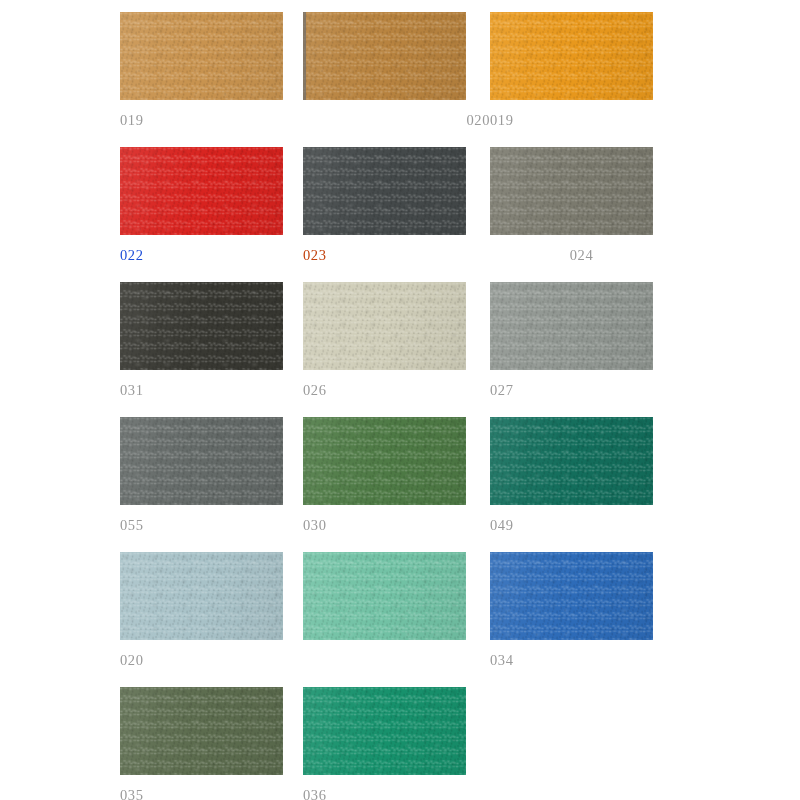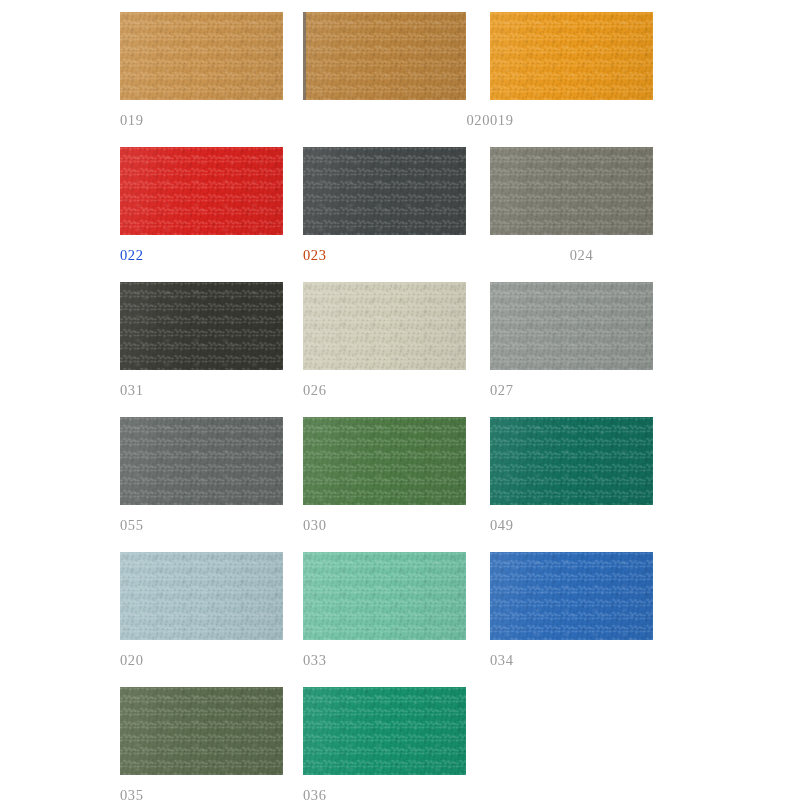--- a/index.html
+++ b/index.html
@@ -225,21 +225,20 @@
         <div class="sheen"></div>
       </div>
       <div class="swatch-label" style="color: rgb(154, 154, 154);">020</div>
     </div>
     <div class="swatch-cell">
       <div class="swatch-chip" style="background-color: rgb(114, 194, 165);">
         <div class="grain"></div>
         <div class="grain2"></div>
         <div class="sheen"></div>
       </div>
-      <div class="swatch-label" style="color: rgb(154, 154, 154);">033</div>
     </div>
     <div class="swatch-cell">
       <div class="swatch-chip" style="background-color: rgb(45, 107, 184);">
         <div class="grain"></div>
         <div class="grain2"></div>
         <div class="sheen"></div>
       </div>
       <div class="swatch-label" style="color: rgb(154, 154, 154);">034</div>
     </div>
     <div class="swatch-cell">

